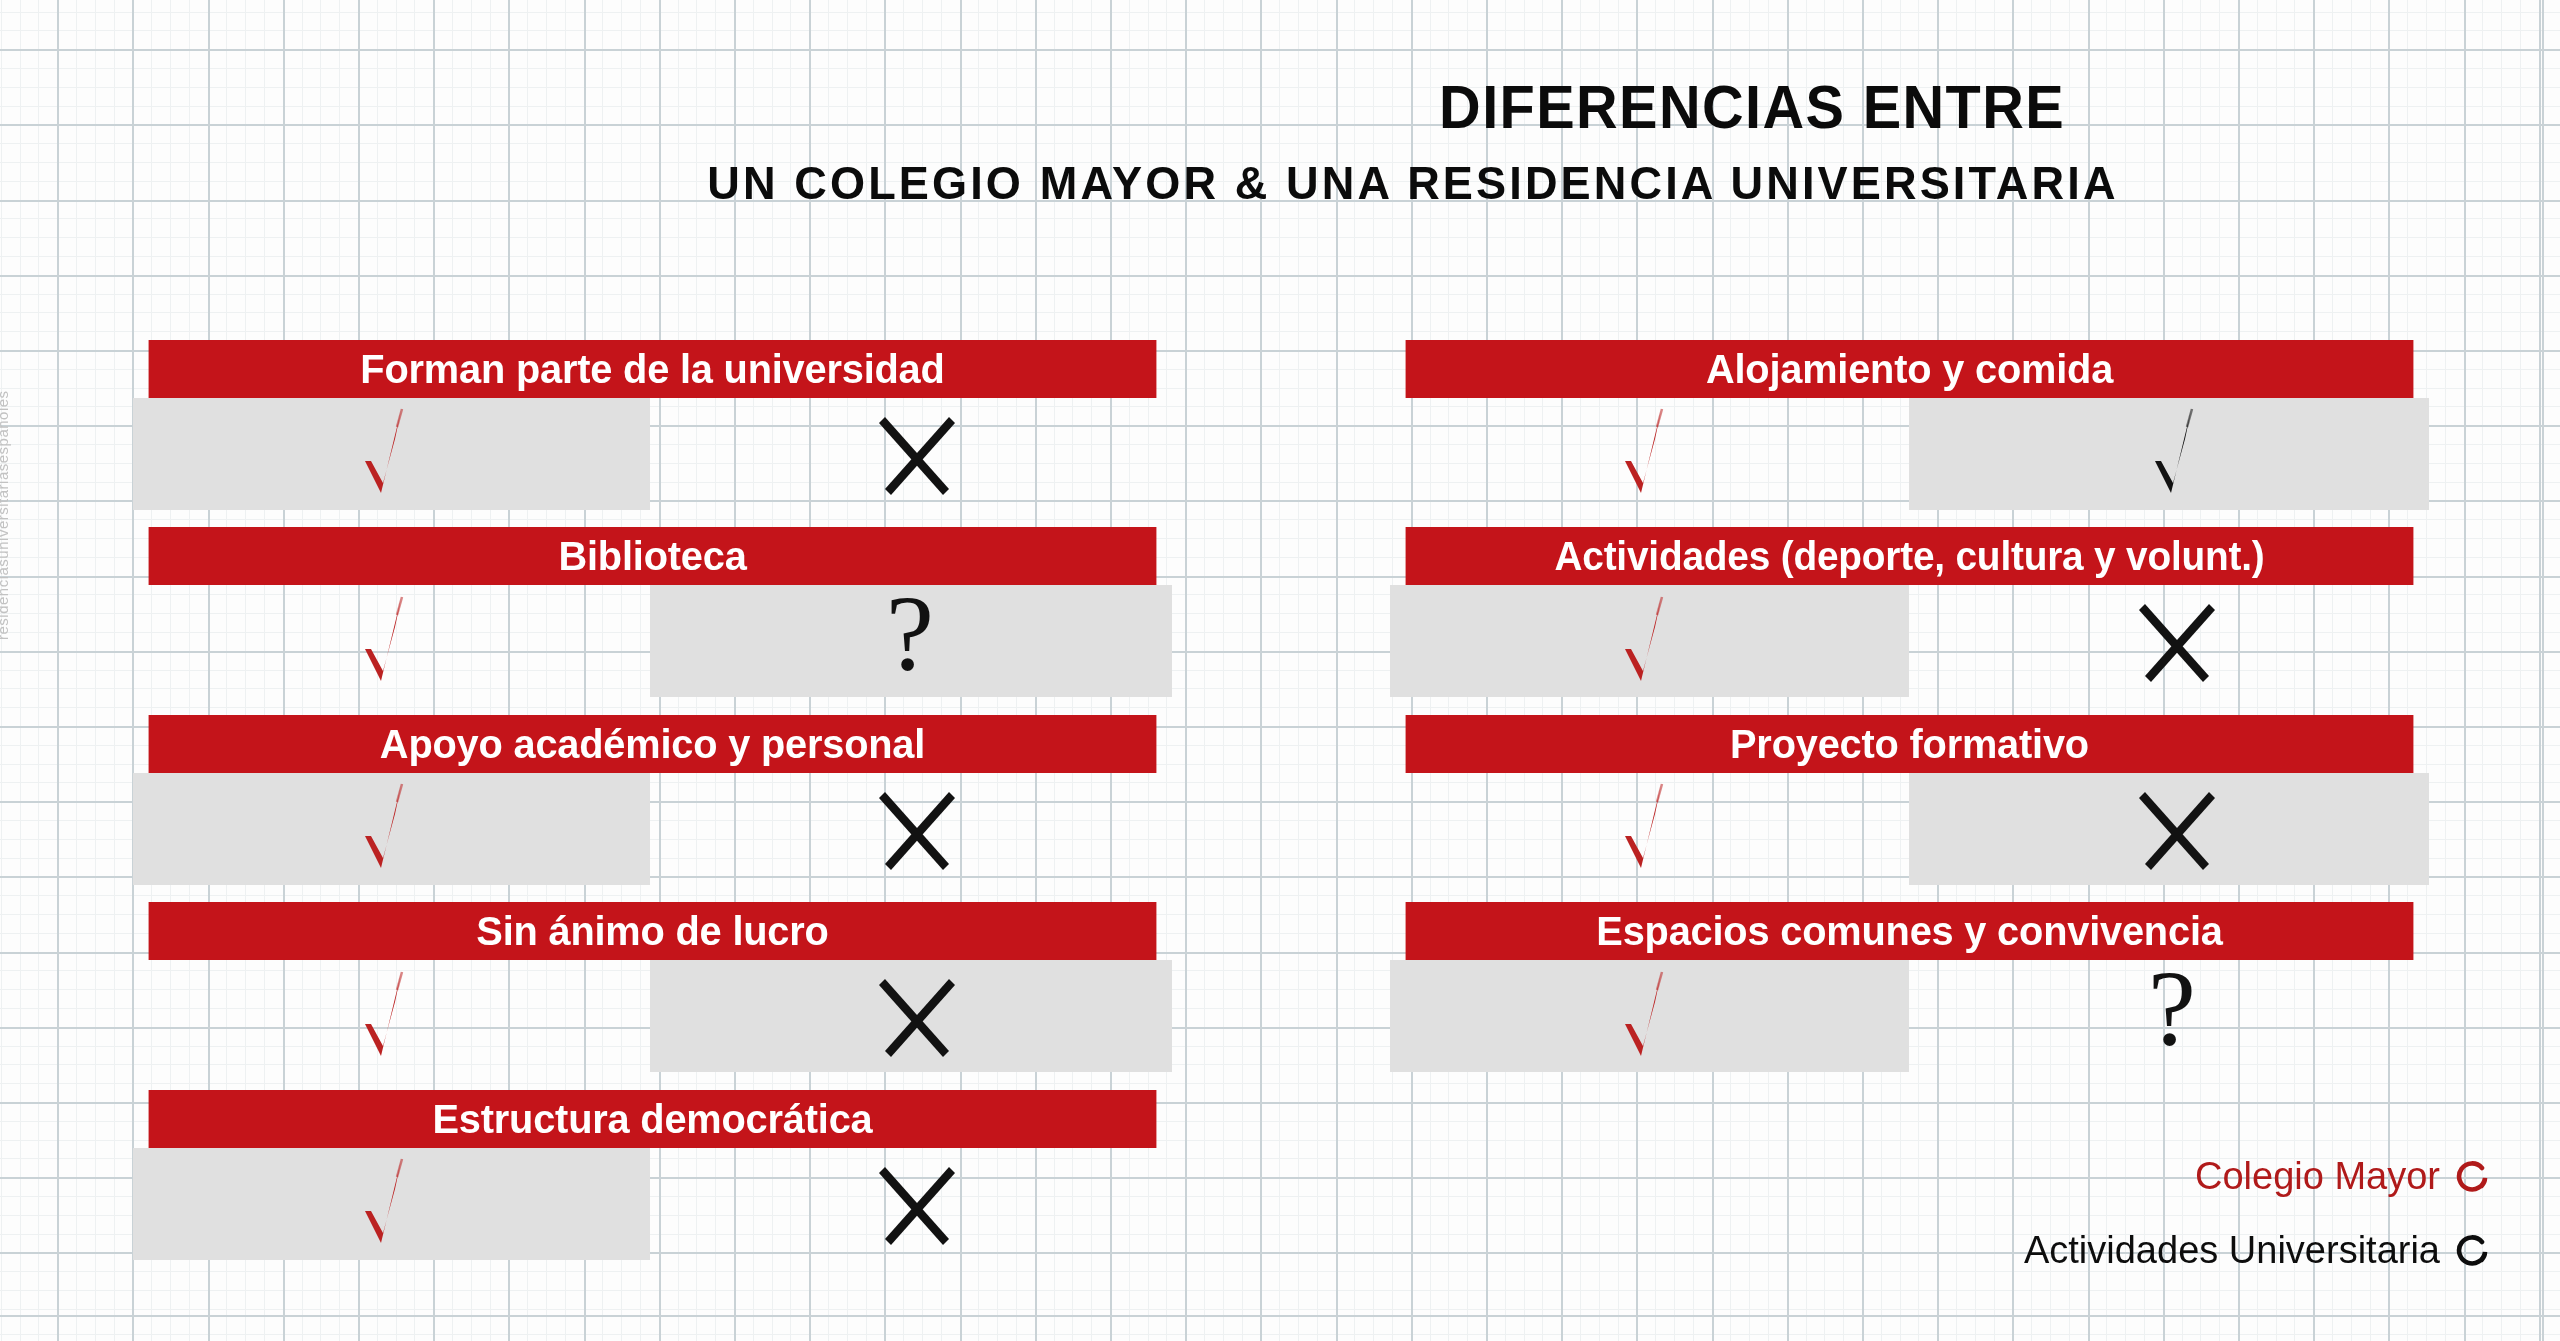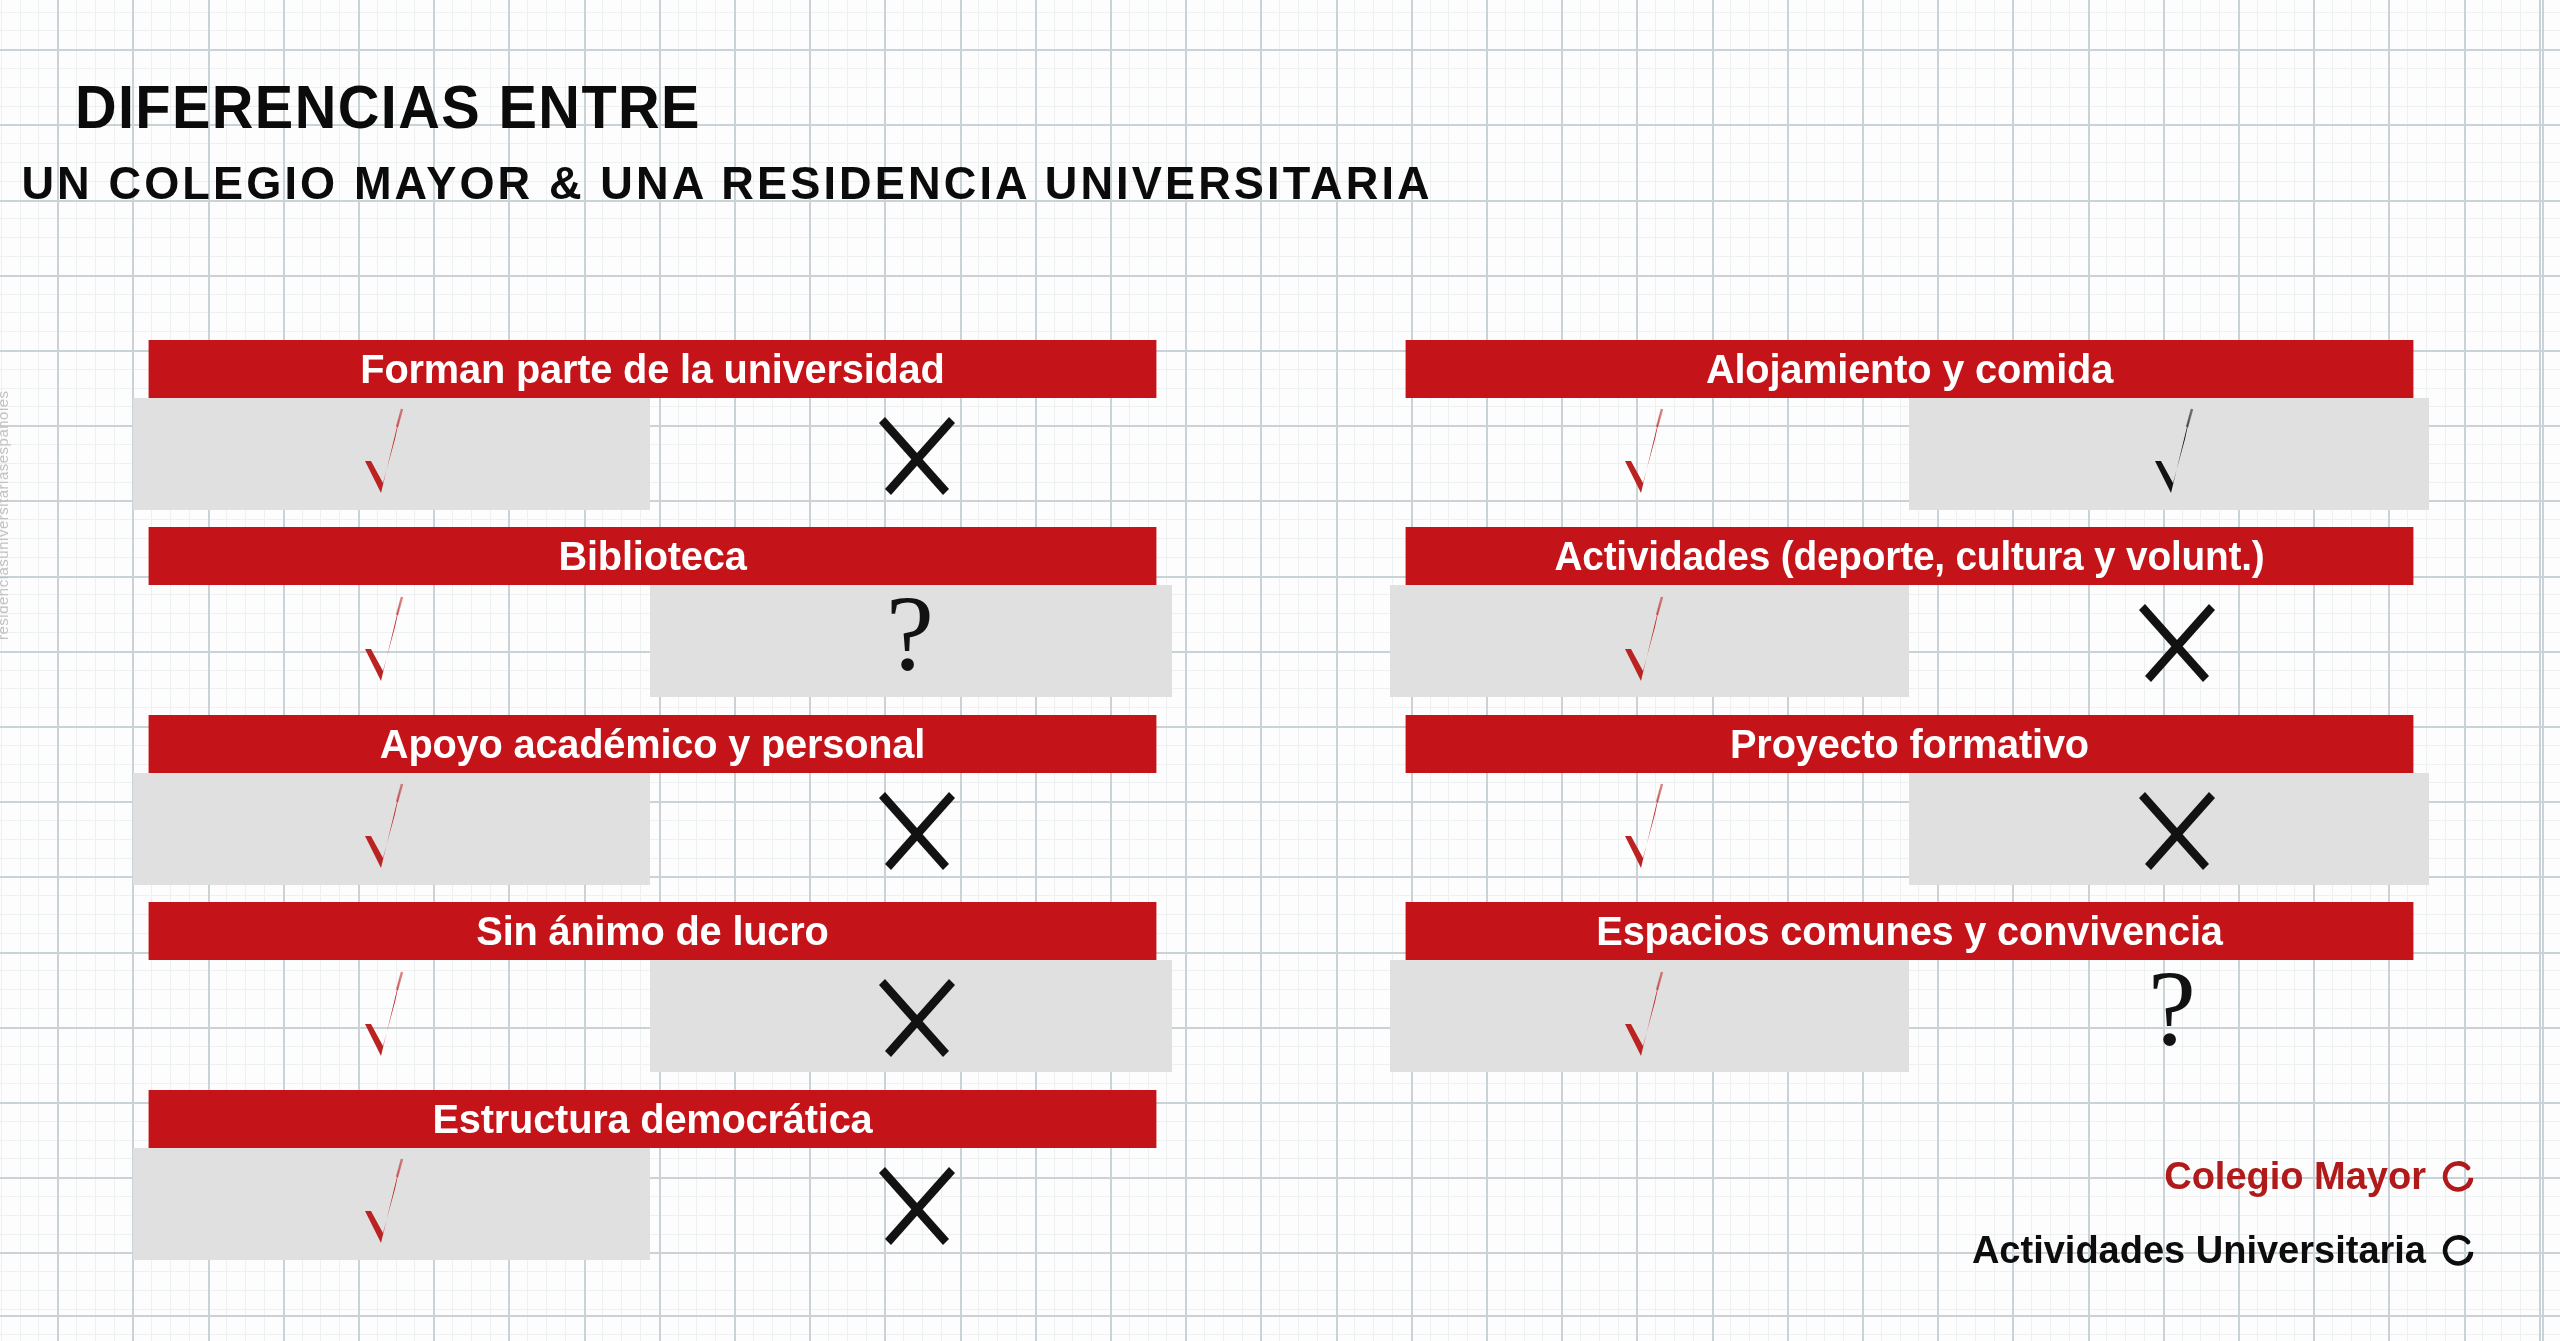--- a/index.html
+++ b/index.html
@@ -20,21 +20,21 @@
       repeating-linear-gradient(to bottom, #c9d2d6 0px, #c9d2d6 2px, rgba(0,0,0,0) 2px, rgba(0,0,0,0) 75.2px),
       
       repeating-linear-gradient(to right, #eef1f2 0px, #eef1f2 1px, rgba(0,0,0,0) 1px, rgba(0,0,0,0) 18.8px),
       
       repeating-linear-gradient(to bottom, #eef1f2 0px, #eef1f2 1px, rgba(0,0,0,0) 1px, rgba(0,0,0,0) 18.8px);
     background-position: -18px -26px, -18px -26px, -18px -26px, -18px -26px;
   }
 
   
   .title-block{
-    position:absolute;left:0;top:76px;width:2140px;text-align:left;
+    position:absolute;left:0;top:76px;width:2140px;text-align:right;
     pointer-events:none;
   }
   .title-main{
     font-family:"Liberation Sans", sans-serif;
     font-weight:bold;
     font-size:62px;
     letter-spacing:1.5px;
     color:#0b0b0b;
     line-height:1.0;
     transform:scaleX(0.93);
@@ -87,24 +87,24 @@
     font-family:"Liberation Serif", serif;
     font-weight:normal;
     font-size:108px;
     line-height:1;
     color:#121212;
   }
 
   
   .legend{
     position:absolute;
-    right:82px;
+    right:68px;
     text-align:left;
     font-family:"Liberation Sans", sans-serif;
-    font-weight:bold;
+    font-weight:normal;
     white-space:nowrap;
   }
   .legend-row{
     display:flex;align-items:center;justify-content:flex-end;gap:16px;
   }
   .legend-cm{ top:1155px; font-size:38px; color:#b01a1a; }
   .legend-ru{ top:1229px; font-size:38px; color:#0d0d0d; }
   .legend-dot{display:inline-block;width:36px;height:36px;}
 
   

